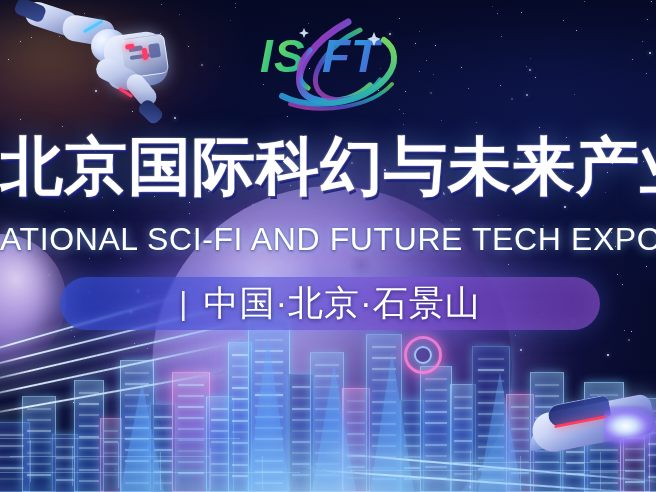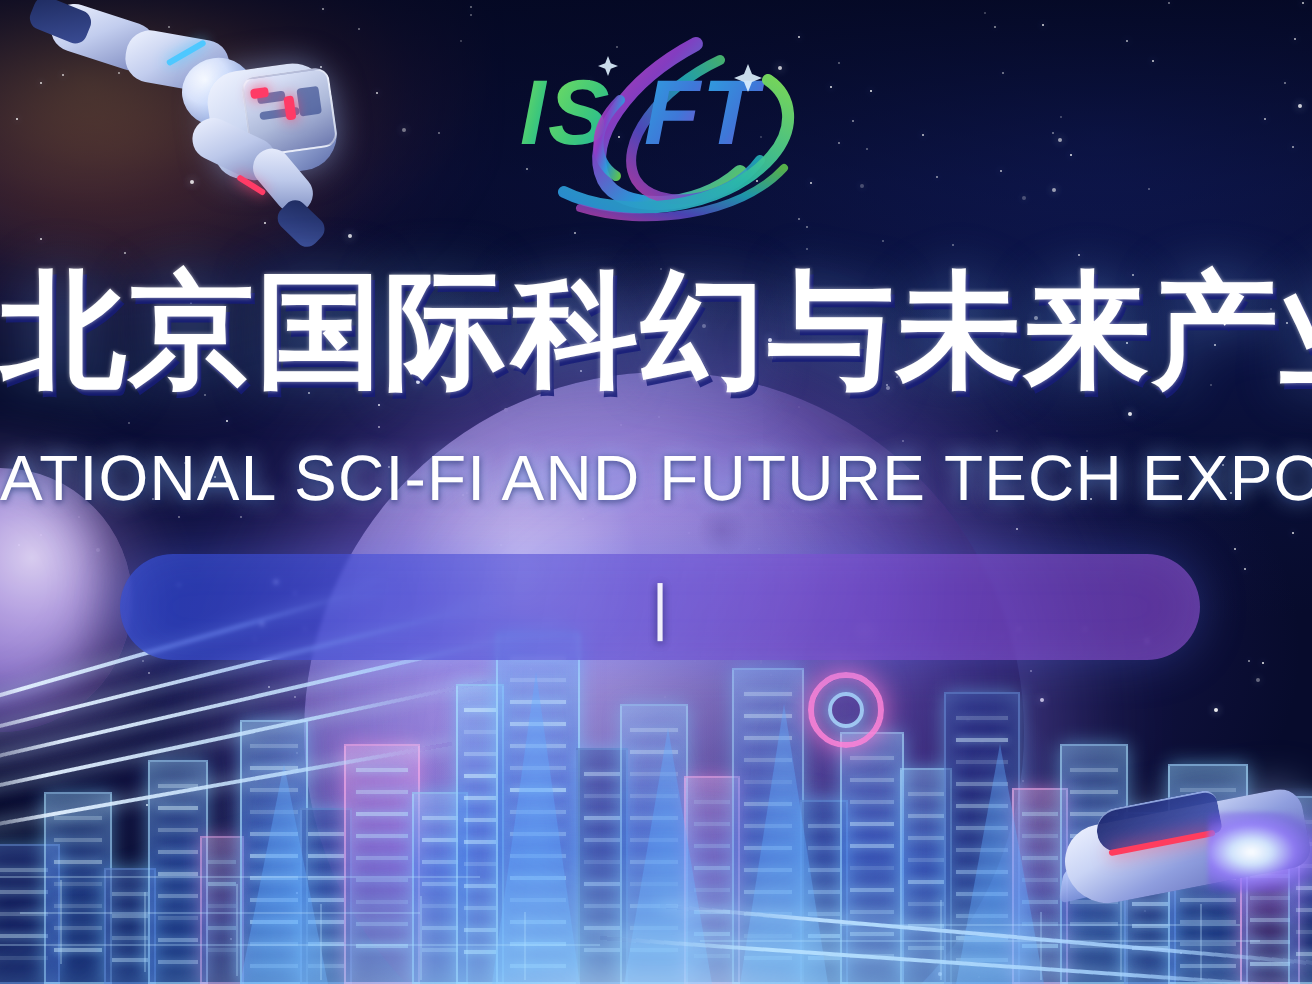--- a/index.html
+++ b/index.html
@@ -873,16 +873,17 @@
       </g>
     </svg>
   </div>
 
   <div class="title-cn">北京国际科幻与未来产业博</div>
   <div class="title-en">ATIONAL SCI-FI AND FUTURE TECH EXPO BEIJ</div>
 
   <div class="date-pill">
     <div class="date-inner">
       <span class="date-sep">|</span>
+      <span class="date-loc">中国·北京·石景山</span>
     </div>
   </div>
 
 </div>
 
 </body></html>

